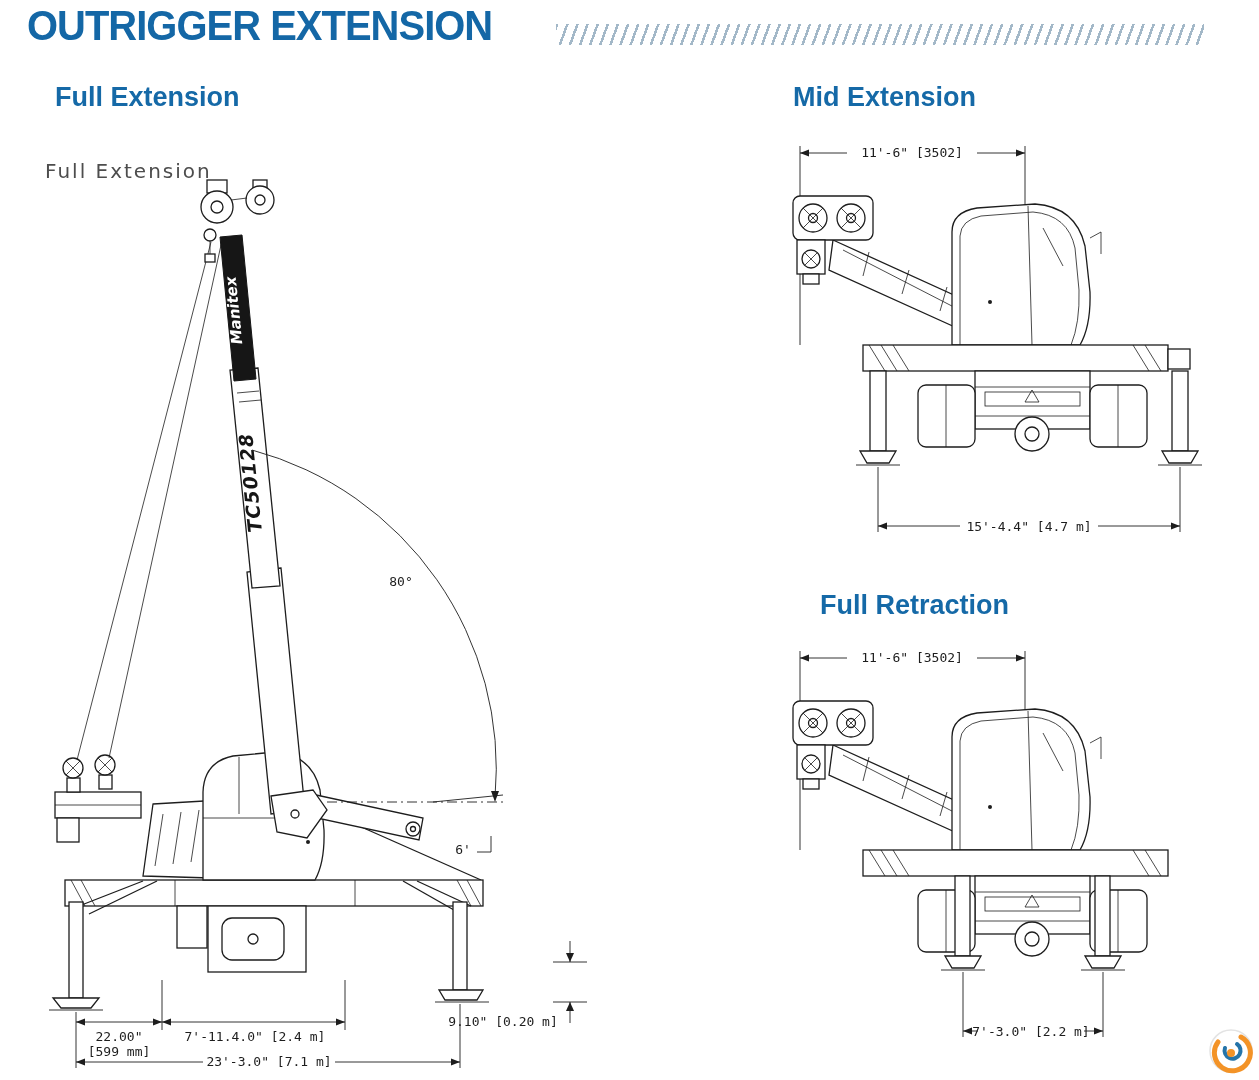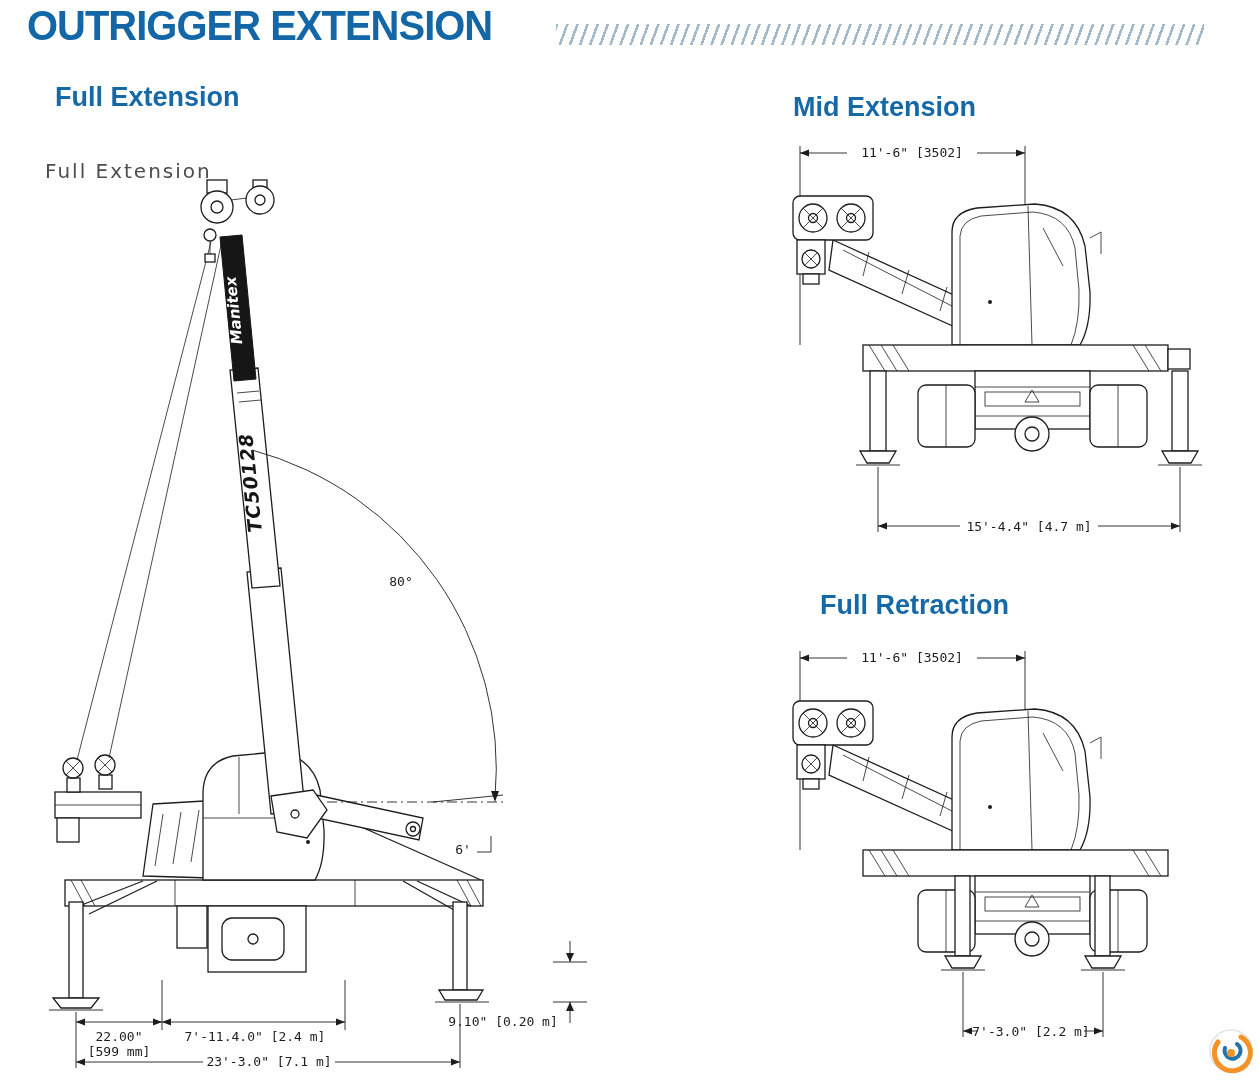--- a/index.html
+++ b/index.html
@@ -5,21 +5,21 @@
   html,body{margin:0;padding:0;background:#fff;}
   .page{position:relative;width:1259px;height:1080px;background:#fff;overflow:hidden;
         font-family:"Liberation Sans",sans-serif;text-align:center;}
   .page-title{position:absolute;left:27px;top:2px;margin:0;font-size:42px;font-weight:bold;
         color:#1467a6;letter-spacing:-1px;transform:scaleX(.95);transform-origin:left top;
         white-space:nowrap;}
   .title-hatch{position:absolute;left:556px;top:24px;width:648px;height:21px;
         background:repeating-linear-gradient(110deg,#a3b8c8 0 2.5px,transparent 2.5px 9.5px);}
   .sec-heading{position:absolute;margin:0;font-size:27px;font-weight:bold;color:#1569a7;}
   .h-fe{left:55px;top:82px;}
-  .h-me{left:793px;top:82px;margin-top:10px;}
+  .h-me{left:793px;top:82px;}
   .h-fr{left:820px;top:590px;}
   svg.drawing{position:absolute;}
   svg .ln{stroke:#1d1d1d;stroke-width:1.3;fill:#fff;}
   svg .thin{stroke:#1d1d1d;stroke-width:.8;fill:none;}
   svg .dim{stroke:#1d1d1d;stroke-width:.9;fill:none;}
   svg .arr{fill:#1d1d1d;stroke:none;}
   svg text.dimtxt{font-family:"DejaVu Sans Mono",monospace;font-size:13px;fill:#1d1d1d;}
   svg text.drawtitle{font-family:"DejaVu Sans",sans-serif;font-size:20px;fill:#4d4d4d;letter-spacing:2px;}
   svg text.brand{font-family:"DejaVu Sans",sans-serif;font-size:15px;font-weight:bold;font-style:italic;fill:#fff;}
   svg text.model{font-family:"DejaVu Sans",sans-serif;font-size:19px;font-weight:bold;font-style:italic;fill:#161616;letter-spacing:1px;}

